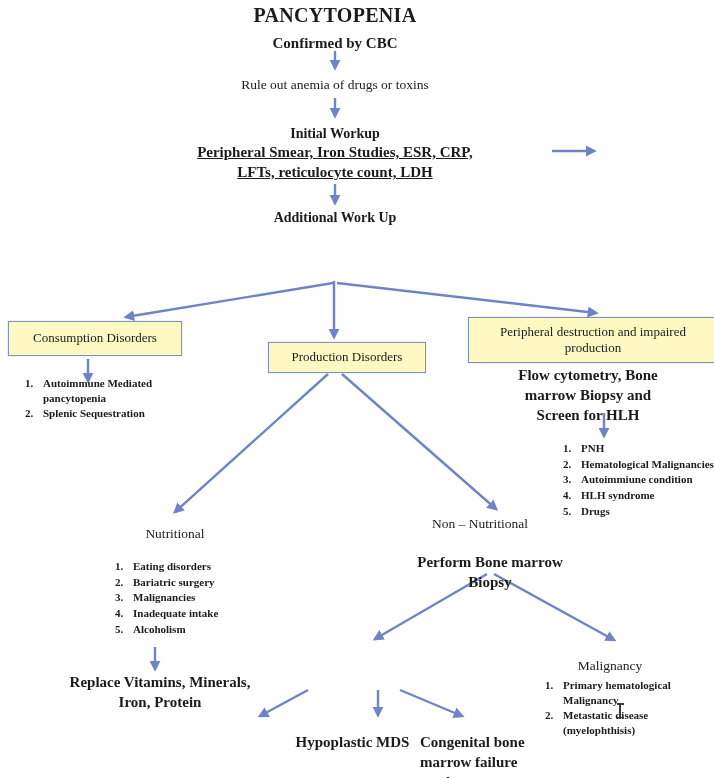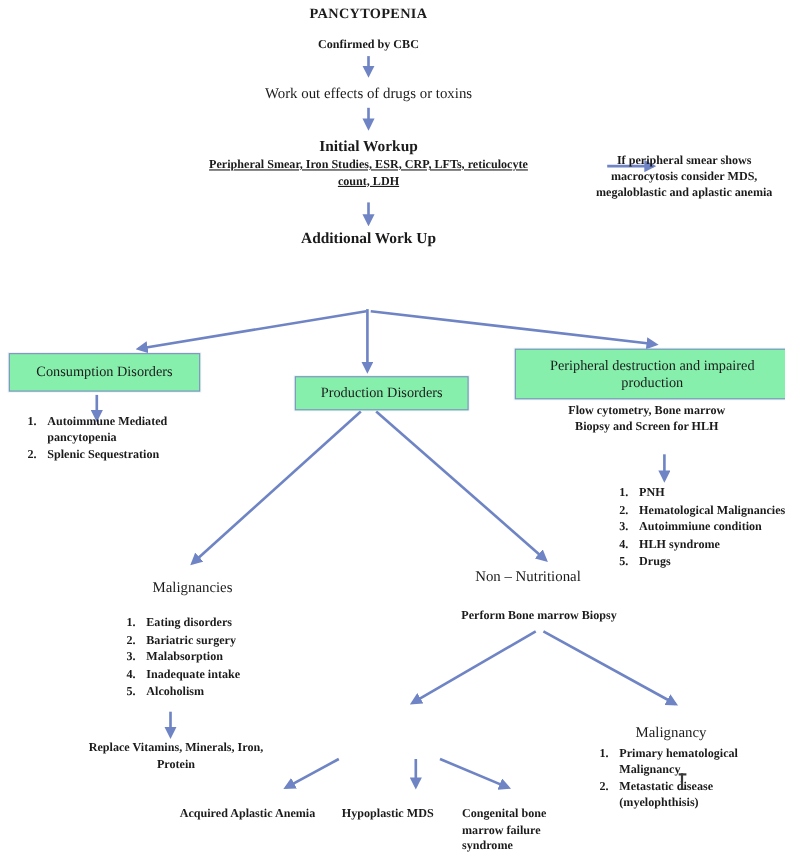--- a/index.html
+++ b/index.html
@@ -6,27 +6,27 @@
   #canvas{
     position:relative;
     width:714px;height:778px;
     background:#ffffff;
     font-family:"Liberation Serif", serif;
     color:#1b1b1b;
     overflow:hidden;
   }
   .abs{position:absolute;}
   .ctr{text-align:center;}
-  .title{font-size:13px;font-weight:700;letter-spacing:.3px;}
+  .title{font-size:20px;font-weight:700;letter-spacing:.3px;}
   .h1{font-size:14px;font-weight:700;}
   .h2{font-size:13.5px;font-weight:400;}
-  .small{font-size:11px;font-weight:700;line-height:1.32;}
+  .small{font-size:15px;font-weight:700;line-height:1.32;}
   .boxnode{
     border:1.6px solid #8091c5;
-    background:#86efac;
+    background:#fef9c3;
     display:flex;align-items:center;justify-content:center;
     text-align:center;
     font-size:13px;font-weight:400;line-height:1.25;
     box-shadow:0 0 0 1px rgba(128,145,197,.12);
   }
   ol.numlist{
     margin:0;padding-left:26px;
     font-size:11px;font-weight:700;line-height:1.34;
     list-style:decimal;
   }
@@ -68,28 +68,27 @@
     <line x1="494" y1="574" x2="614" y2="640" marker-end="url(#ah)"></line>
     <line x1="308" y1="690" x2="260" y2="716" marker-end="url(#ah)"></line>
     <line x1="378" y1="690" x2="378" y2="715" marker-end="url(#ah)"></line>
     <line x1="400" y1="690" x2="462" y2="716" marker-end="url(#ah)"></line>
   </svg>
 
   <div class="abs ctr title" style="left:185px;top:4px;width:300px;">PANCYTOPENIA</div>
 
   <div class="abs ctr small" style="left:235px;top:34px;width:200px;">Confirmed by CBC</div>
 
-  <div class="abs ctr h2" style="left:185px;top:77px;width:300px;font-size:13.5px;">Work out effects of drugs or toxins</div>
+  <div class="abs ctr h2" style="left:185px;top:77px;width:300px;font-size:13.5px;">Rule out anemia of drugs or toxins</div>
 
   <div class="abs ctr" style="left:165px;top:126px;width:340px;">
     <div class="h1">Initial Workup</div>
     <div class="small" style="width:310px;margin:1px auto 0;text-decoration:underline;">Peripheral Smear, Iron Studies, ESR, CRP, LFTs, reticulocyte count, LDH</div>
   </div>
 
-  <div class="abs ctr small" style="left:536px;top:139px;width:172px;">If peripheral smear shows macrocytosis consider MDS, megaloblastic and aplastic anemia</div>
 
   <div class="abs ctr" style="left:135px;top:210px;width:400px;">
     <div class="h1">Additional Work Up</div>
   </div>
 
   <div class="abs boxnode" style="left:8px;top:321px;width:172px;height:33px;">
     <span>Consumption Disorders</span>
   </div>
 
   <div class="abs boxnode" style="left:268px;top:342px;width:156px;height:29px;">
@@ -108,45 +107,44 @@
   <div class="abs ctr small" style="left:513px;top:366px;width:150px;">Flow cytometry, Bone marrow Biopsy and Screen for HLH</div>
 
   <ol class="abs numlist" style="left:548px;top:441px;width:160px;">
     <li>PNH</li>
     <li>Hematological Malignancies</li>
     <li>Autoimmiune condition</li>
     <li>HLH syndrome</li>
     <li>Drugs</li>
   </ol>
 
-  <div class="abs ctr h2" style="left:115px;top:526px;width:120px;">Malignancies</div>
+  <div class="abs ctr h2" style="left:115px;top:526px;width:120px;">Nutritional</div>
 
   <ol class="abs numlist" style="left:100px;top:559px;width:170px;">
     <li>Eating disorders</li>
     <li>Bariatric surgery</li>
-    <li>Malabsorption</li>
+    <li>Malignancies</li>
     <li>Inadequate intake</li>
     <li>Alcoholism</li>
   </ol>
 
   <div class="abs ctr small" style="left:65px;top:673px;width:190px;">Replace Vitamins, Minerals, Iron, Protein</div>
 
   <div class="abs ctr h2" style="left:400px;top:516px;width:160px;">Non – Nutritional</div>
 
   <div class="abs ctr small" style="left:405px;top:553px;width:170px;">Perform Bone marrow Biopsy</div>
 
 
   <div class="abs ctr h2" style="left:550px;top:658px;width:120px;">Malignancy</div>
 
   <ol class="abs numlist" style="left:530px;top:678px;width:165px;">
     <li>Primary hematological Malignancy</li>
     <li>Metastatic disease (myelophthisis)</li>
   </ol>
 
-  <div class="abs ctr small" style="left:145px;top:733px;width:160px;font-weight:700;">Acquired Aplastic Anemia</div>
 
   <div class="abs ctr small" style="left:295px;top:733px;width:115px;">Hypoplastic MDS</div>
 
   <div class="abs small" style="left:420px;top:733px;width:112px;text-align:left;">Congenital bone marrow failure syndrome</div>
 
   <div class="ibeam" style="left:619px;top:703px;"></div>
 
 </div>
 
 </body></html>

